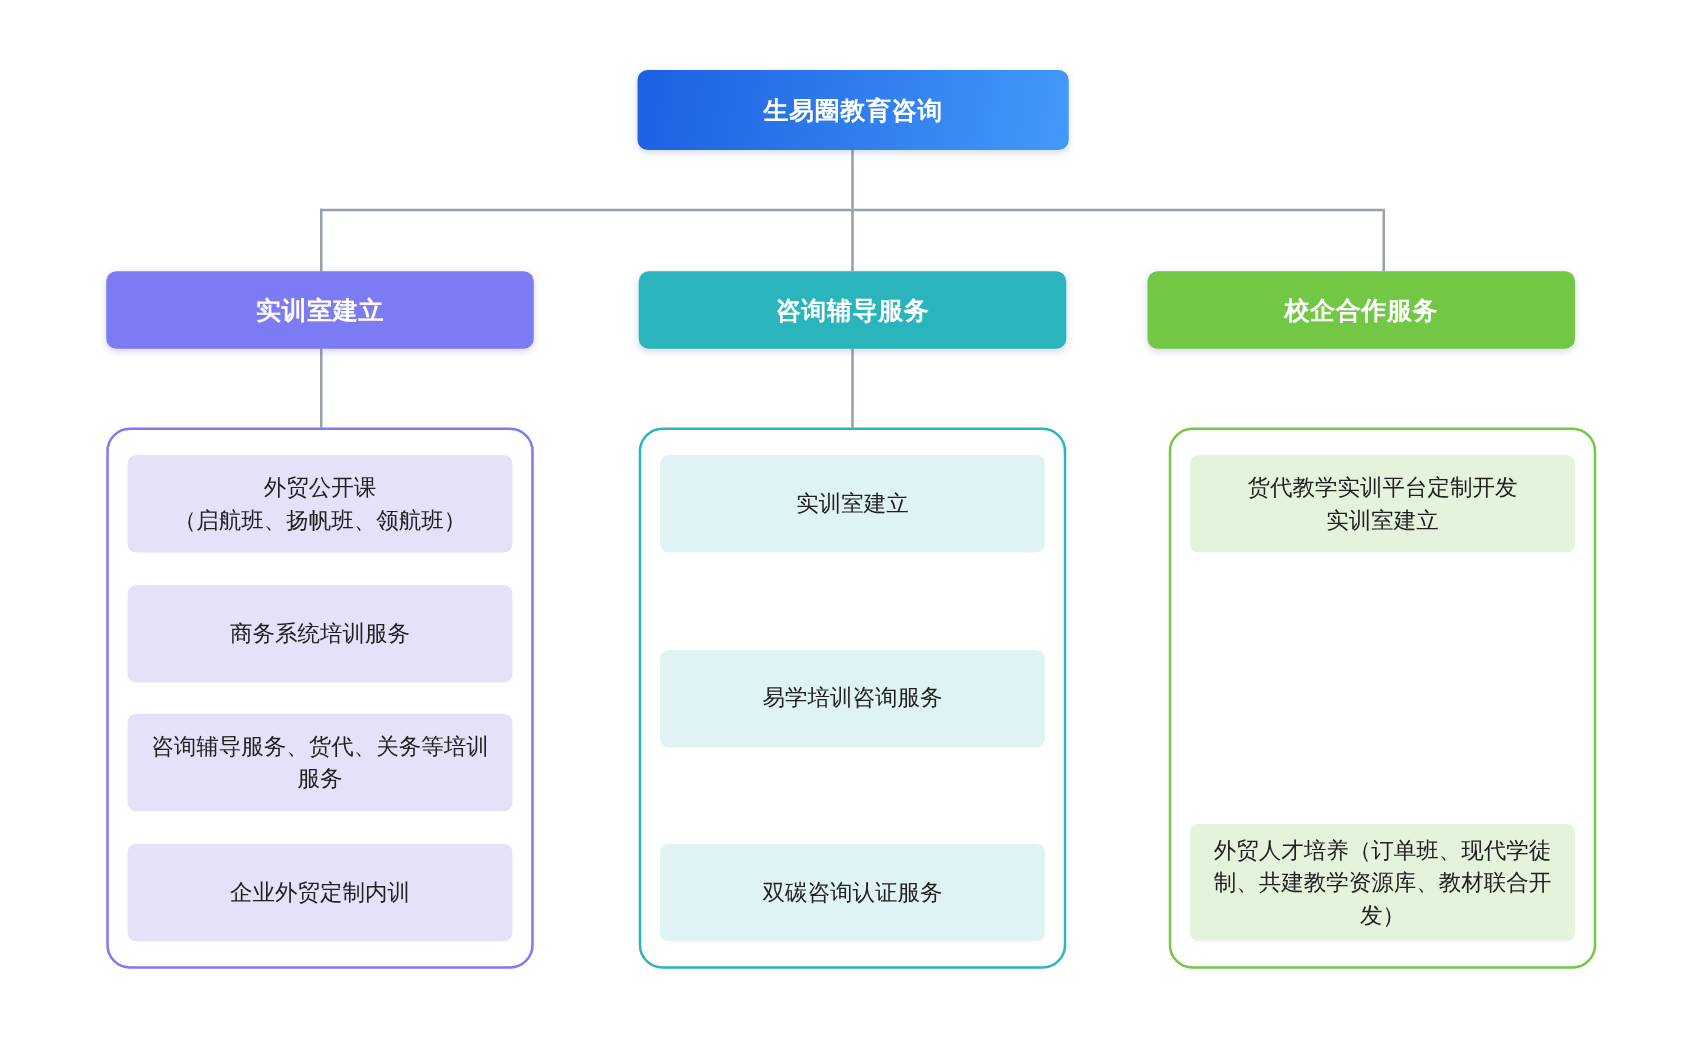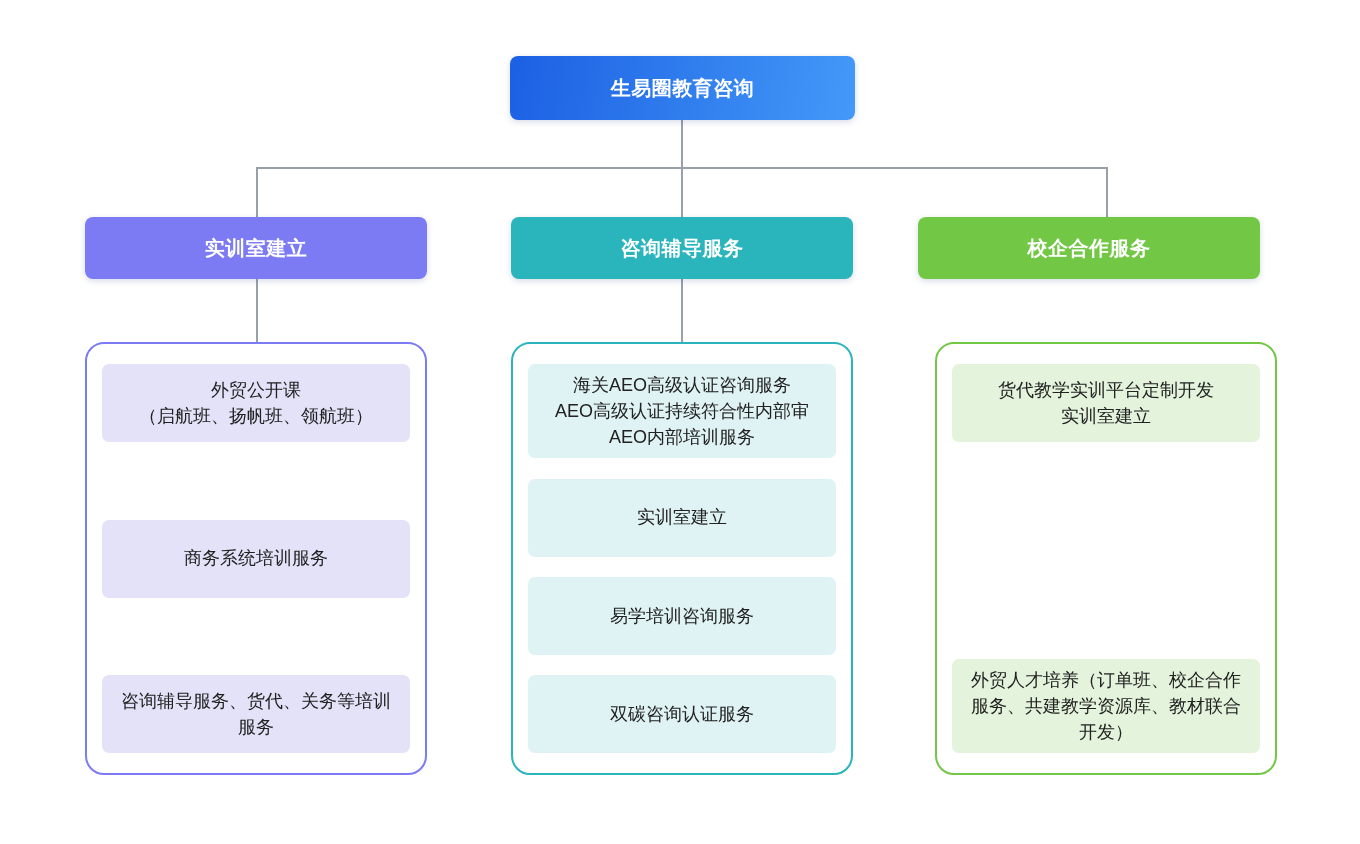--- a/index.html
+++ b/index.html
@@ -62,30 +62,28 @@
   </div>
   <div class="node header h2" style="--accent: #72C845; --item-bg: #E3F3DC;">
     <span>校企合作服务</span>
   </div>
 
   <div class="panel p0" style="--accent: #7C7BF3; --item-bg: #E4E2F9;">
     <div class="item">外贸公开课
 （启航班、扬帆班、领航班）</div>
     <div class="item">商务系统培训服务</div>
     <div class="item">咨询辅导服务、货代、关务等培训服务</div>
+    <div class="item">企业外贸定制内训</div>
   </div>
 
   <div class="panel p1" style="--accent: #2AB5BC; --item-bg: #DFF2F4;">
-    <div class="item">海关AEO高级认证咨询服务
-AEO高级认证持续符合性内部审
-AEO内部培训服务</div>
     <div class="item">实训室建立</div>
     <div class="item">易学培训咨询服务</div>
     <div class="item">双碳咨询认证服务</div>
   </div>
 
   <div class="panel p2" style="--accent: #72C845; --item-bg: #E3F3DC;">
     <div class="item">货代教学实训平台定制开发
 实训室建立</div>
-    <div class="item">外贸人才培养（订单班、校企合作服务、共建教学资源库、教材联合开发）</div>
+    <div class="item">外贸人才培养（订单班、现代学徒制、共建教学资源库、教材联合开发）</div>
   </div>
 
 </div>
 
 </body></html>

